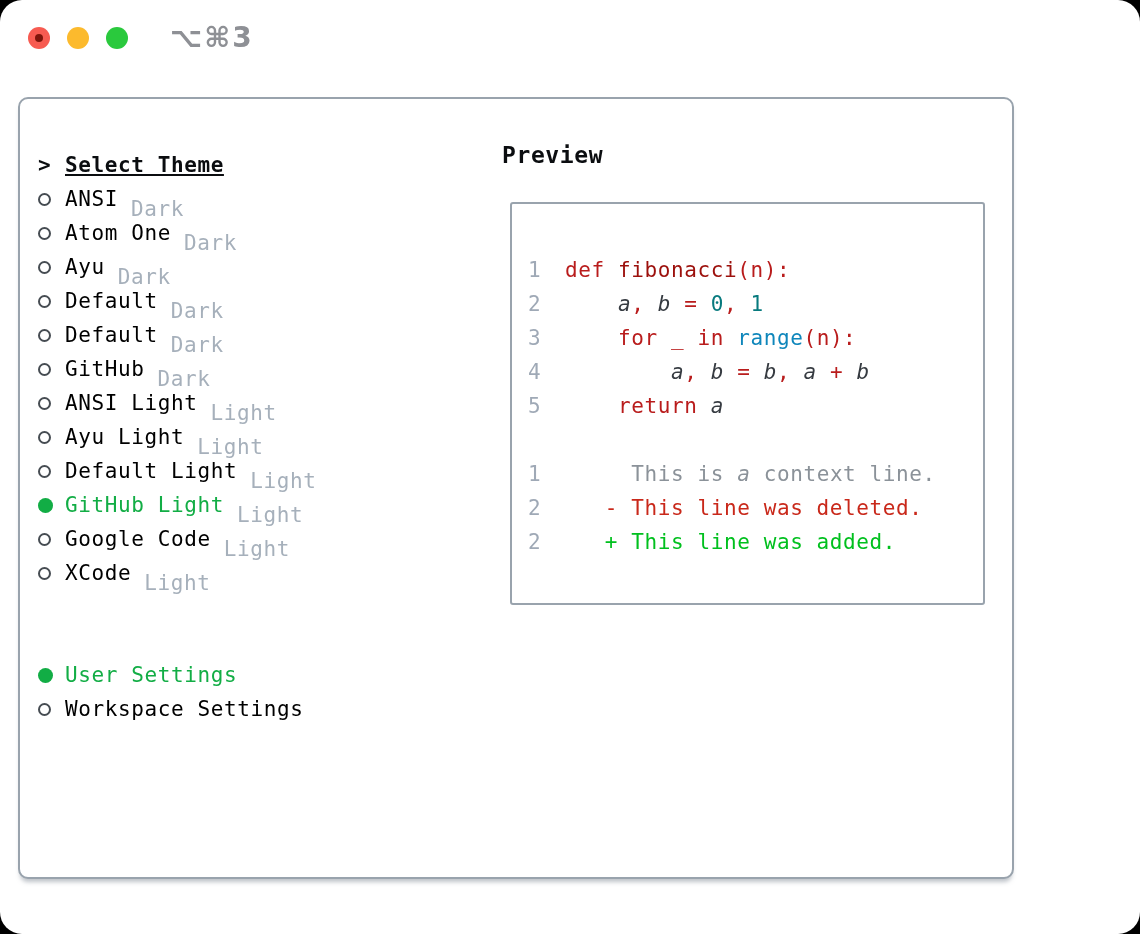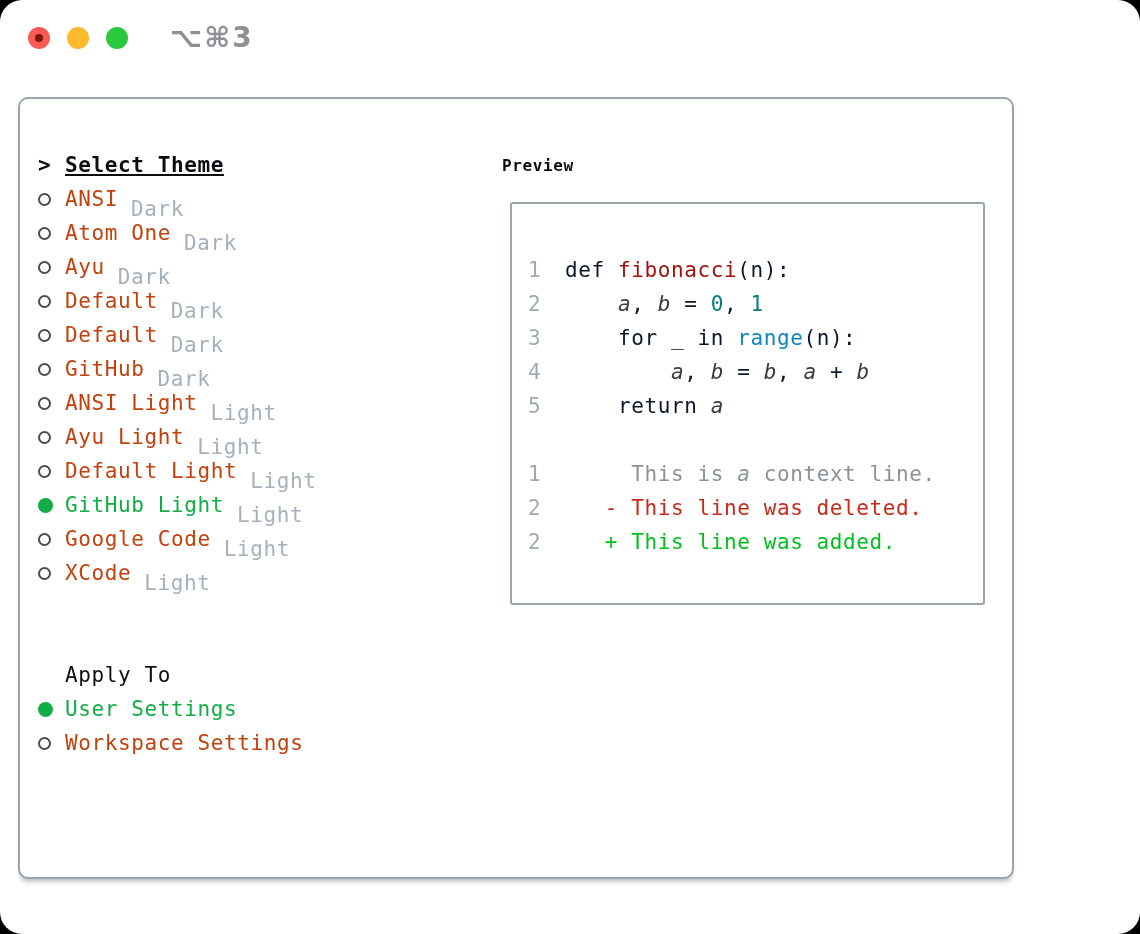--- a/index.html
+++ b/index.html
@@ -33,41 +33,41 @@
   .left-col { position:absolute; left:18px; top:49px; font-size:21px; letter-spacing:.6px; }
   .row { height:34px; display:flex; align-items:center; white-space:pre; }
   .marker { width:27px; display:flex; align-items:center; flex:0 0 27px; }
   .prompt { font-weight:700; color:#0b0d10; }
   .radio {
     width:13px; height:13px; box-sizing:border-box;
     border:2px solid #464c52; border-radius:50%;
   }
   .radio.sel { width:15px; height:15px; border:none; background:var(--accent-green,#12ad45); }
   .heading-txt { font-weight:700; color:#0b0d10;text-decoration:underline; }
-  .item-name { color:#c2410c; }
+  .item-name { color:#000000; }
   .theme-row.sel .item-name { color:var(--accent-green,#12ad45); }
   .item-tag { color:#a6b0bb; margin-left:13px;margin-top:20px; }
   .subheading { color:#0d0f12; }
   .help { color:#a8b1ba; }
   
   .preview-heading {
-    position:absolute; left:482px; top:49px; height:34px;
+    position:absolute; left:482px; top:39px; height:34px;
     display:flex; align-items:center;
-    font-size:16px; font-weight:700; letter-spacing:.6px; color:#0b0d10;
+    font-size:23px; font-weight:700; letter-spacing:.6px; color:#0b0d10;
   }
   .preview-box {
     position:absolute; left:490px; top:103px; width:475px; height:403px;
     box-sizing:border-box; border:2px solid #99a3ad; border-radius:3px;
     padding:49px 0 0 16px; background:#fff;
     font-size:21px; letter-spacing:.6px;
   }
   .code-row { height:34px; display:flex; align-items:center; white-space:pre; }
   .spacer34 { height:34px; }
   .ln { display:inline-block; width:37px; color:#9fa9b6; flex:0 0 37px; }
-  .seg-code    { color:#0f172a; }
+  .seg-code    { color:#b91c1c; }
   .seg-title   { color:var(--function-red,#9c100c); }
   .seg-var     { color:#363b41; font-style:italic; }
   .seg-num     { color:var(--number-teal,#077a7e); }
   .seg-builtin { color:var(--builtin-blue,#0e86bb); }
   .seg-ctx     { color:#8b9299; }
   .seg-ctxvar  { color:#8b9299; font-style:italic; }
   .seg-del     { color:var(--deleted-red,#c9281a); }
   .seg-add     { color:var(--added-green,#00c01e); }
 </style>
 </head>
@@ -98,24 +98,20 @@
           <div class="row theme-row"><span class="marker"><span class="radio"></span></span><span class="item-name">GitHub</span><span class="item-tag">Dark</span></div>
           <div class="row theme-row"><span class="marker"><span class="radio"></span></span><span class="item-name">ANSI Light</span><span class="item-tag">Light</span></div>
           <div class="row theme-row"><span class="marker"><span class="radio"></span></span><span class="item-name">Ayu Light</span><span class="item-tag">Light</span></div>
           <div class="row theme-row"><span class="marker"><span class="radio"></span></span><span class="item-name">Default Light</span><span class="item-tag">Light</span></div>
           <div class="row theme-row sel"><span class="marker"><span class="radio sel"></span></span><span class="item-name">GitHub Light</span><span class="item-tag">Light</span></div>
           <div class="row theme-row"><span class="marker"><span class="radio"></span></span><span class="item-name">Google Code</span><span class="item-tag">Light</span></div>
           <div class="row theme-row"><span class="marker"><span class="radio"></span></span><span class="item-name">XCode</span><span class="item-tag">Light</span></div>
         </div>
       <div class="spacer34"></div>
       <div class="spacer34"></div>
-      <div class="row">
-        <span class="marker"></span>
-        <span class="subheading">Apply To</span>
-      </div>
       <div id="apply-list">
           <div class="row theme-row sel"><span class="marker"><span class="radio sel"></span></span><span class="item-name">User Settings</span></div>
           <div class="row theme-row"><span class="marker"><span class="radio"></span></span><span class="item-name">Workspace Settings</span></div>
         </div>
       <div class="spacer34"></div>
     </div>
 
     <div class="preview-heading">Preview</div>
 
     <div class="preview-box">

